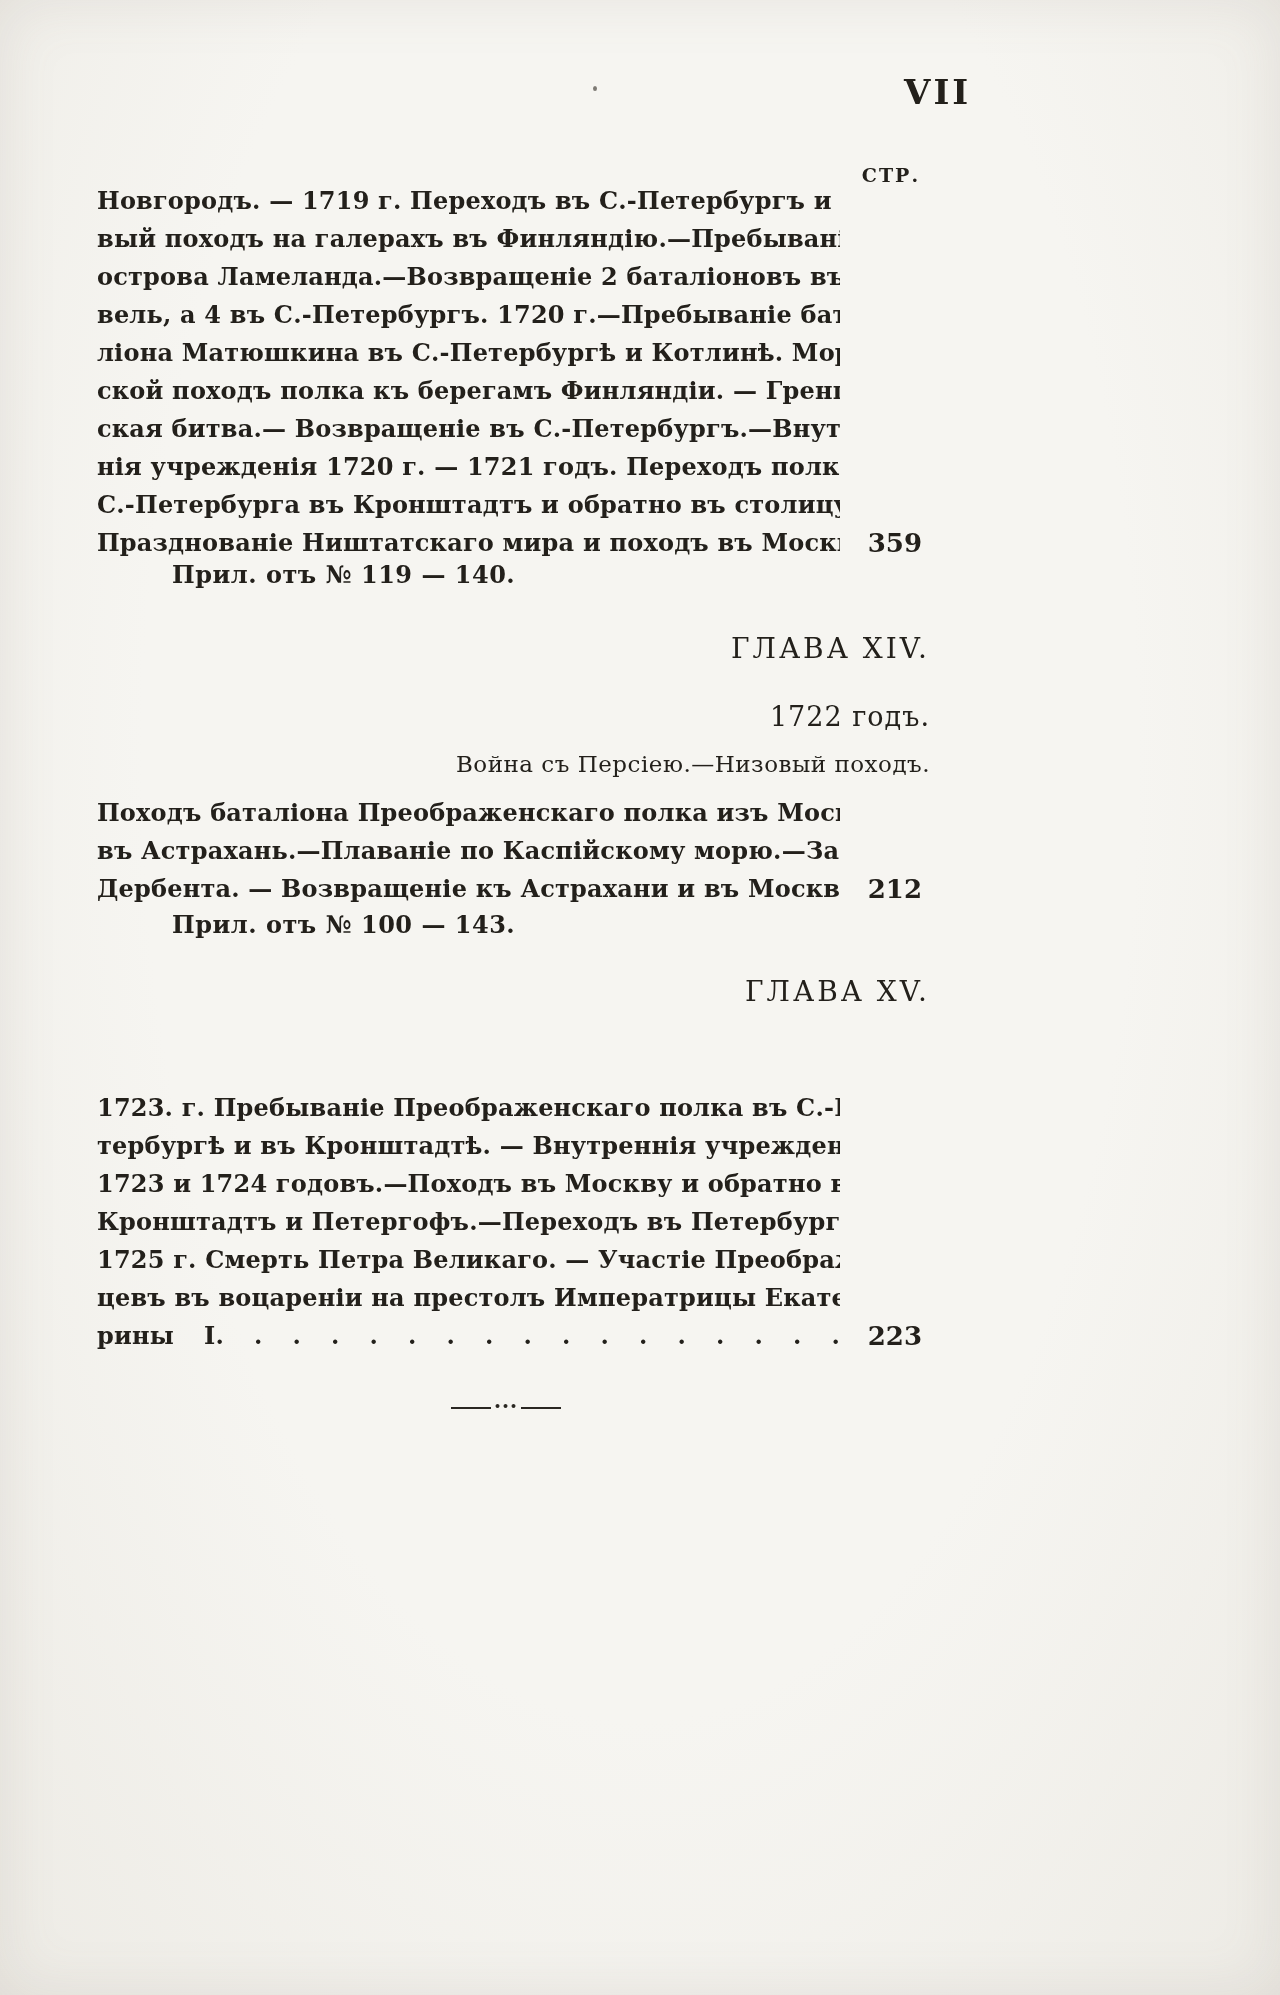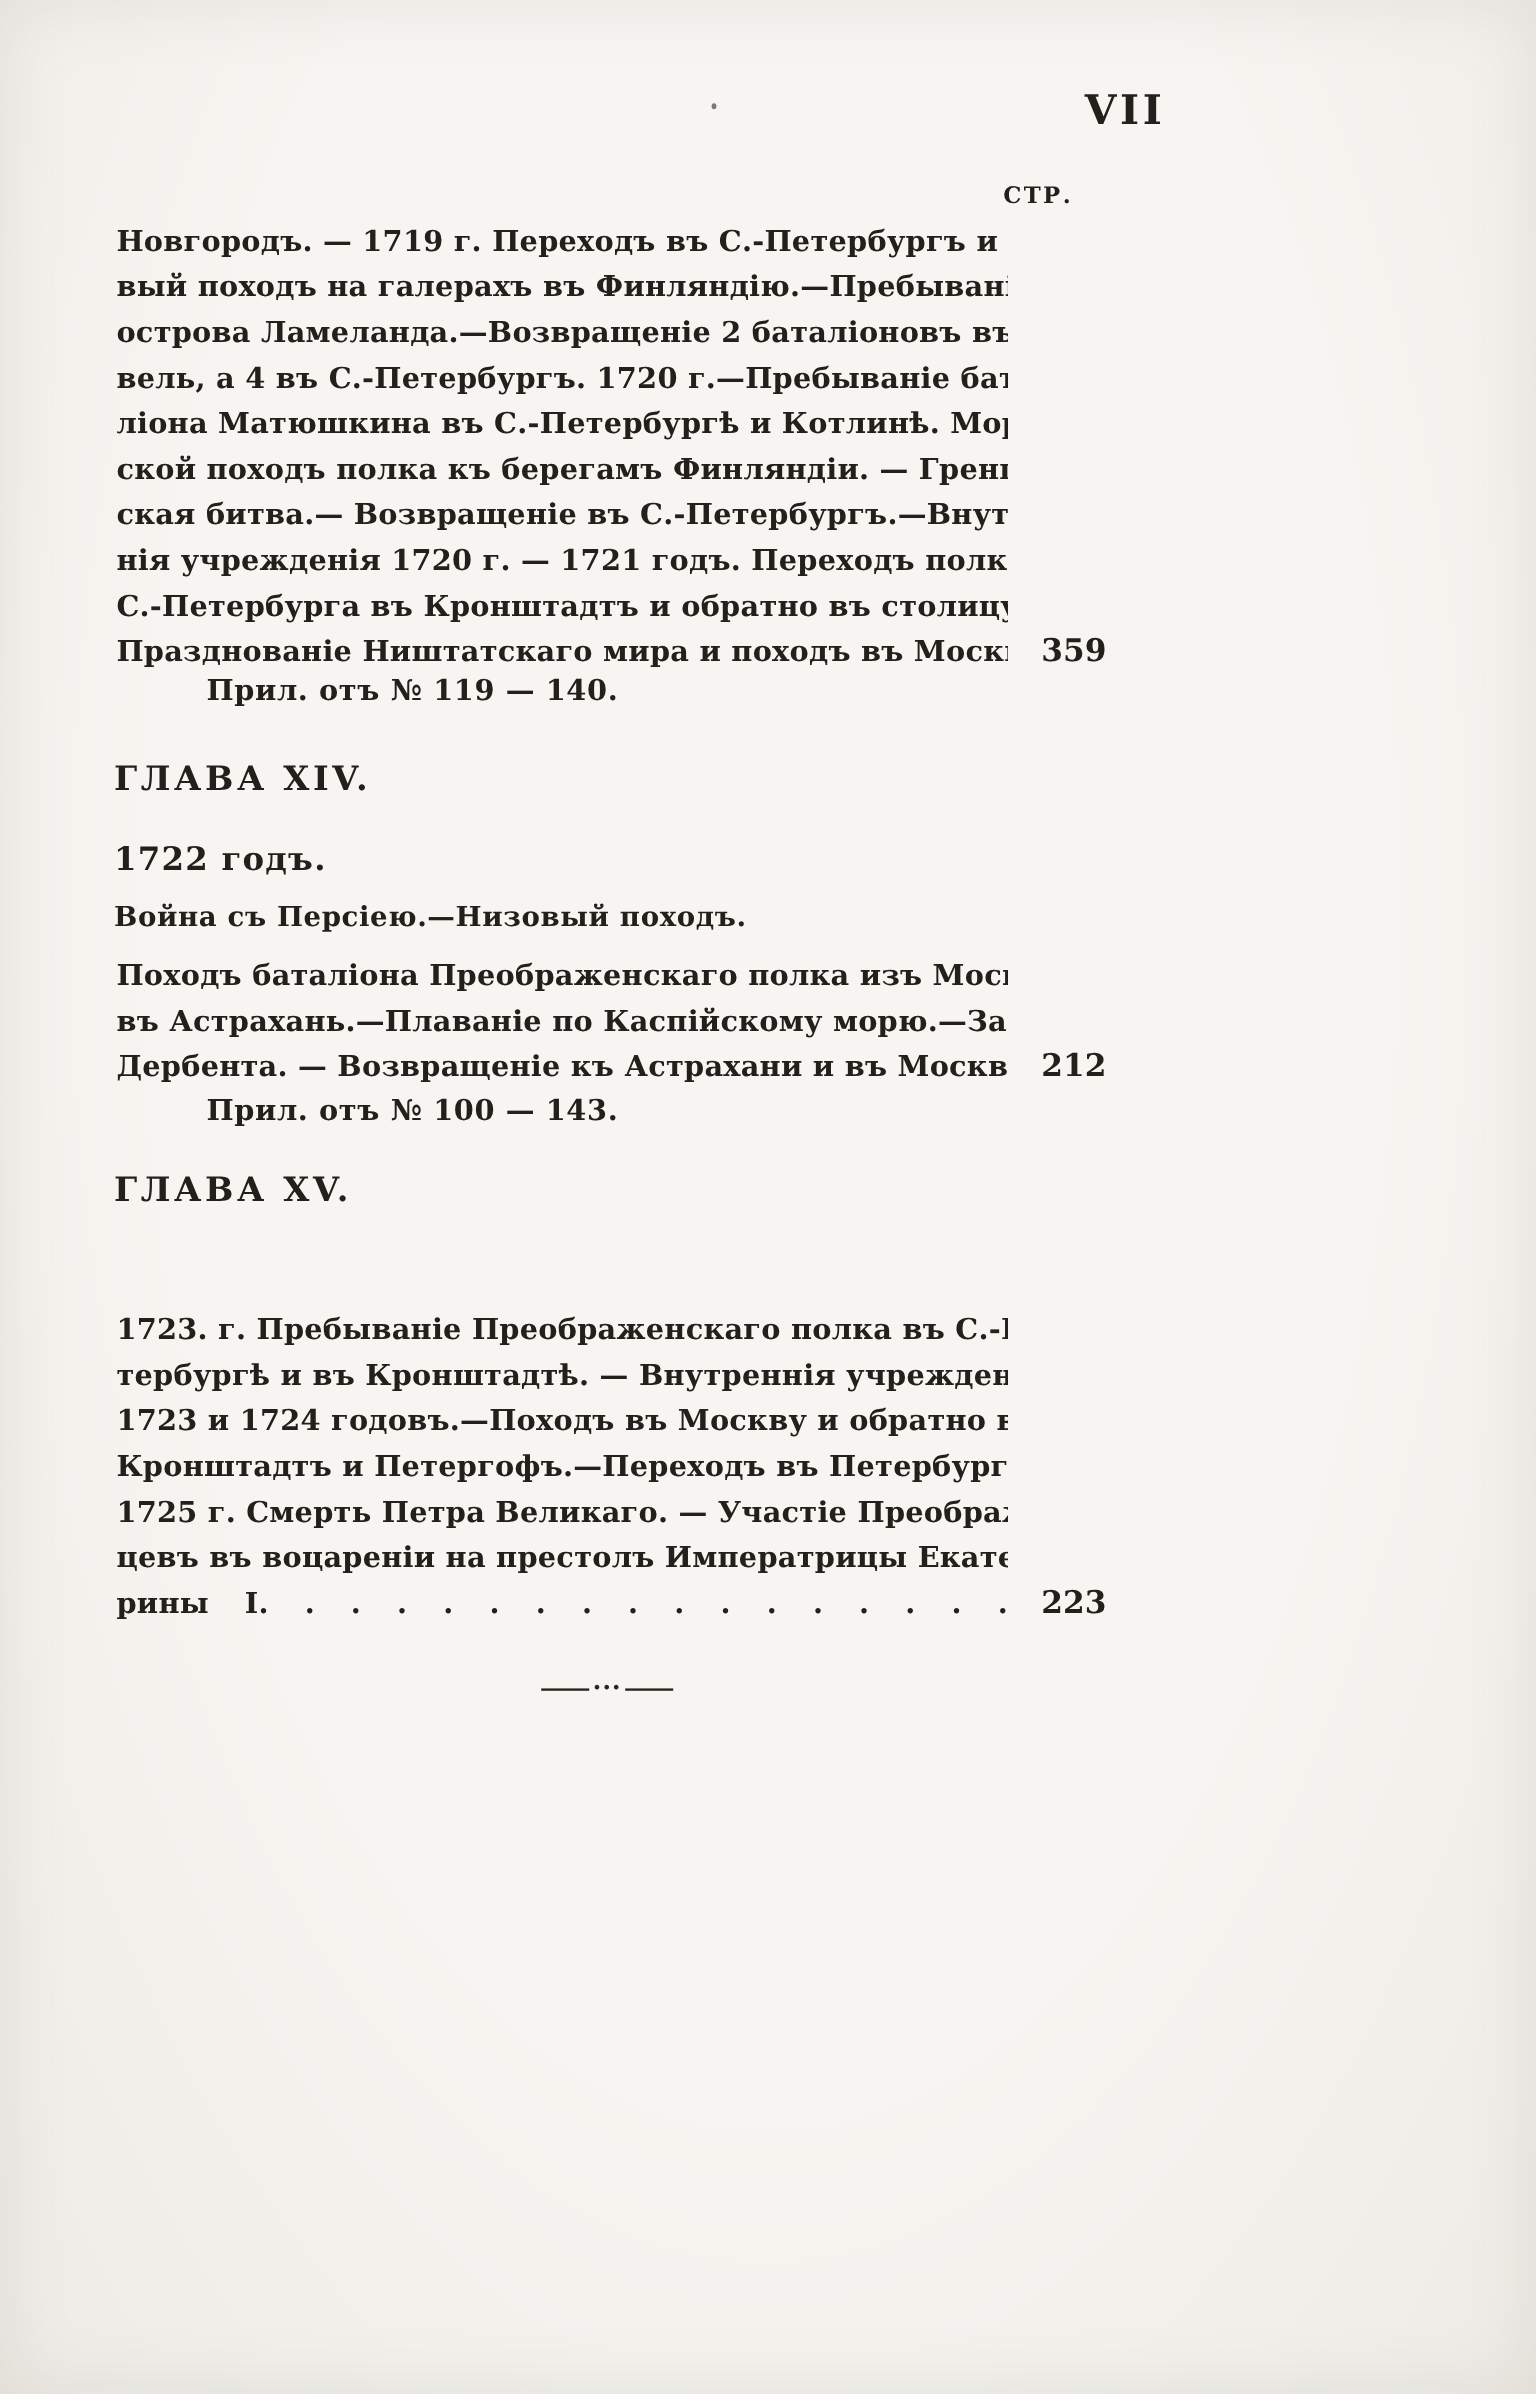--- a/index.html
+++ b/index.html
@@ -20,41 +20,41 @@
   .speck {
     position: absolute; top: 86px; left: 593px;
     width: 4px; height: 5px; border-radius: 50%;
     background: #4a463f; opacity: 0.7;
   }
   .folio {
     position: absolute; top: 72px; left: 856px; width: 64px;
     text-align: right; font-size: 34px; font-weight: 700; letter-spacing: 3px; margin-left: 48px;
   }
   .col-header {
-    position: absolute; top: 152px; left: 836px; width: 84px;
-    font-size: 19px; font-weight: 700; letter-spacing: 2px;
+    position: absolute; top: 164px; left: 836px; width: 84px;
+    text-align: right; font-size: 19px; font-weight: 700; letter-spacing: 2px;
   }
   .toc-section { position: absolute; left: 97px; width: 743px; }
   .line {
     font-size: 24px; font-weight: 700; line-height: 38px;
     letter-spacing: 0.2px;
     text-align: justify; text-align-last: justify;
     overflow: hidden; white-space: nowrap;
   }
   .page-ref {
     position: absolute; left: 100%; bottom: 0; width: 82px;
     text-align: right; font-size: 26px; font-weight: 700; line-height: 38px;
   }
   .appendix {
     position: absolute; left: 172px;
     font-size: 24px; font-weight: 700; letter-spacing: 0.5px; line-height: 30px;
   }
   .heading {
-    position: absolute; left: 95px; width: 822px;
-    text-align: left; font-weight: 700;
+    position: absolute; left: 108px; width: 822px;
+    text-align: right; font-weight: 400;
   }
   .h-chapter { font-size: 28px; letter-spacing: 3px; }
   .h-year    { font-size: 27px; letter-spacing: 1px; }
   .h-sub     { font-size: 23px; letter-spacing: 0.5px; }
   .ornament {
     position: absolute; top: 1402px; left: 95px; width: 822px;
     display: flex; align-items: center; justify-content: center; gap: 3px;
   }
   .orn-rule { display: inline-block; width: 40px; height: 2px; background: #2a2722; }
   .orn-dots { font-size: 11px; line-height: 1; letter-spacing: 1px; transform: translateY(-1px); color: #2a2722; font-weight: 700; }

